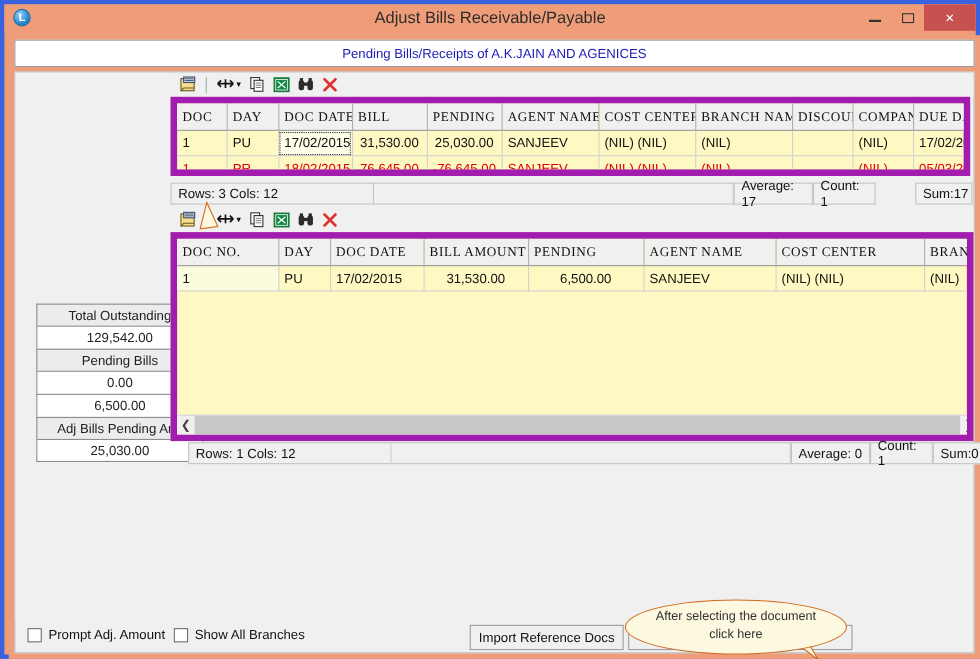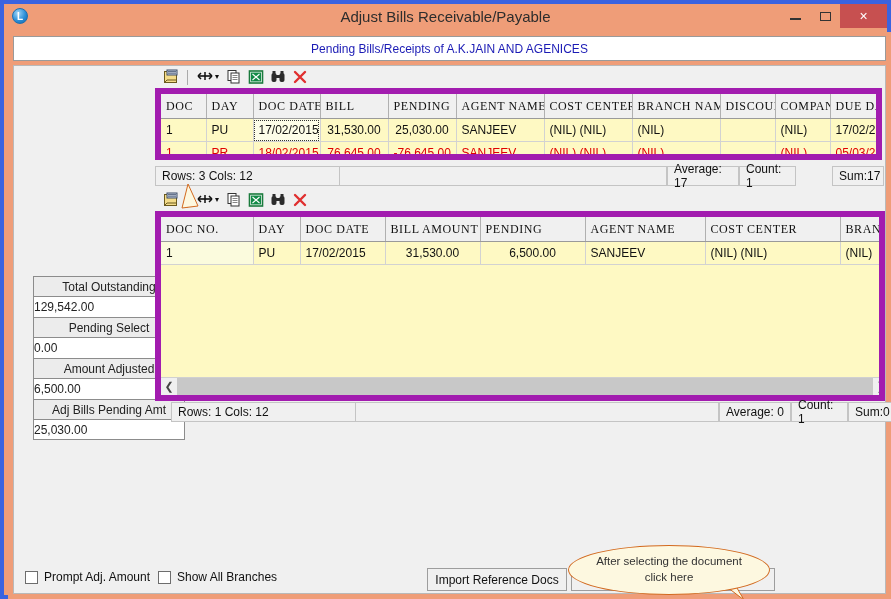--- a/index.html
+++ b/index.html
@@ -66,21 +66,21 @@
     position:absolute;left:0px;top:0px;width:140px;height:497px;
     background:#f0f0f0;
     box-sizing:border-box;
   }
   #totals{position:absolute;left:3px;top:210px;width:152px;margin-left:16px;}
   .tot-label{
     height:20px;line-height:20px;text-align:center;font-size:12px;color:#222;
     background:#ececec;border:1px solid #8c8c8c;border-bottom:none;box-sizing:border-box;
   }
   .tot-value{
-    height:21px;line-height:21px;font-size:12px;color:#222;
+    height:21px;line-height:21px;text-align:center;font-size:12px;color:#222;
     background:#ffffff;border:1px solid #8c8c8c;border-bottom:none;box-sizing:border-box;
   }
   .tot-value.last{border-bottom:1px solid #8c8c8c;}
 
   
   .toolbar{
     height:22px;display:flex;align-items:center;gap:5px;
     background:#f0f0f0;padding-left:7px;box-sizing:border-box;
   }
   .tb-sep{width:1px;height:15px;background:#aaa;margin:0 3px;}
@@ -196,24 +196,23 @@
     </div>
 
     <div id="body-area">
 
       <div id="left-panel">
         <div id="totals">
 
           <div class="tot-label">Total Outstanding</div>
           <div class="tot-value">129,542.00</div>
 
-          <div class="tot-label">Pending Select</div>
+          <div class="tot-label">Pending Bills</div>
           <div class="tot-value">0.00</div>
 
-          <div class="tot-label">Amount Adjusted</div>
           <div class="tot-value">6,500.00</div>
 
           <div class="tot-label">Adj Bills Pending Amt</div>
           <div class="tot-value last">25,030.00</div>
 
         </div>
       </div>
 
       <div style="position:absolute;left:141px;top:0px;width:730px;height:260px;">
 

